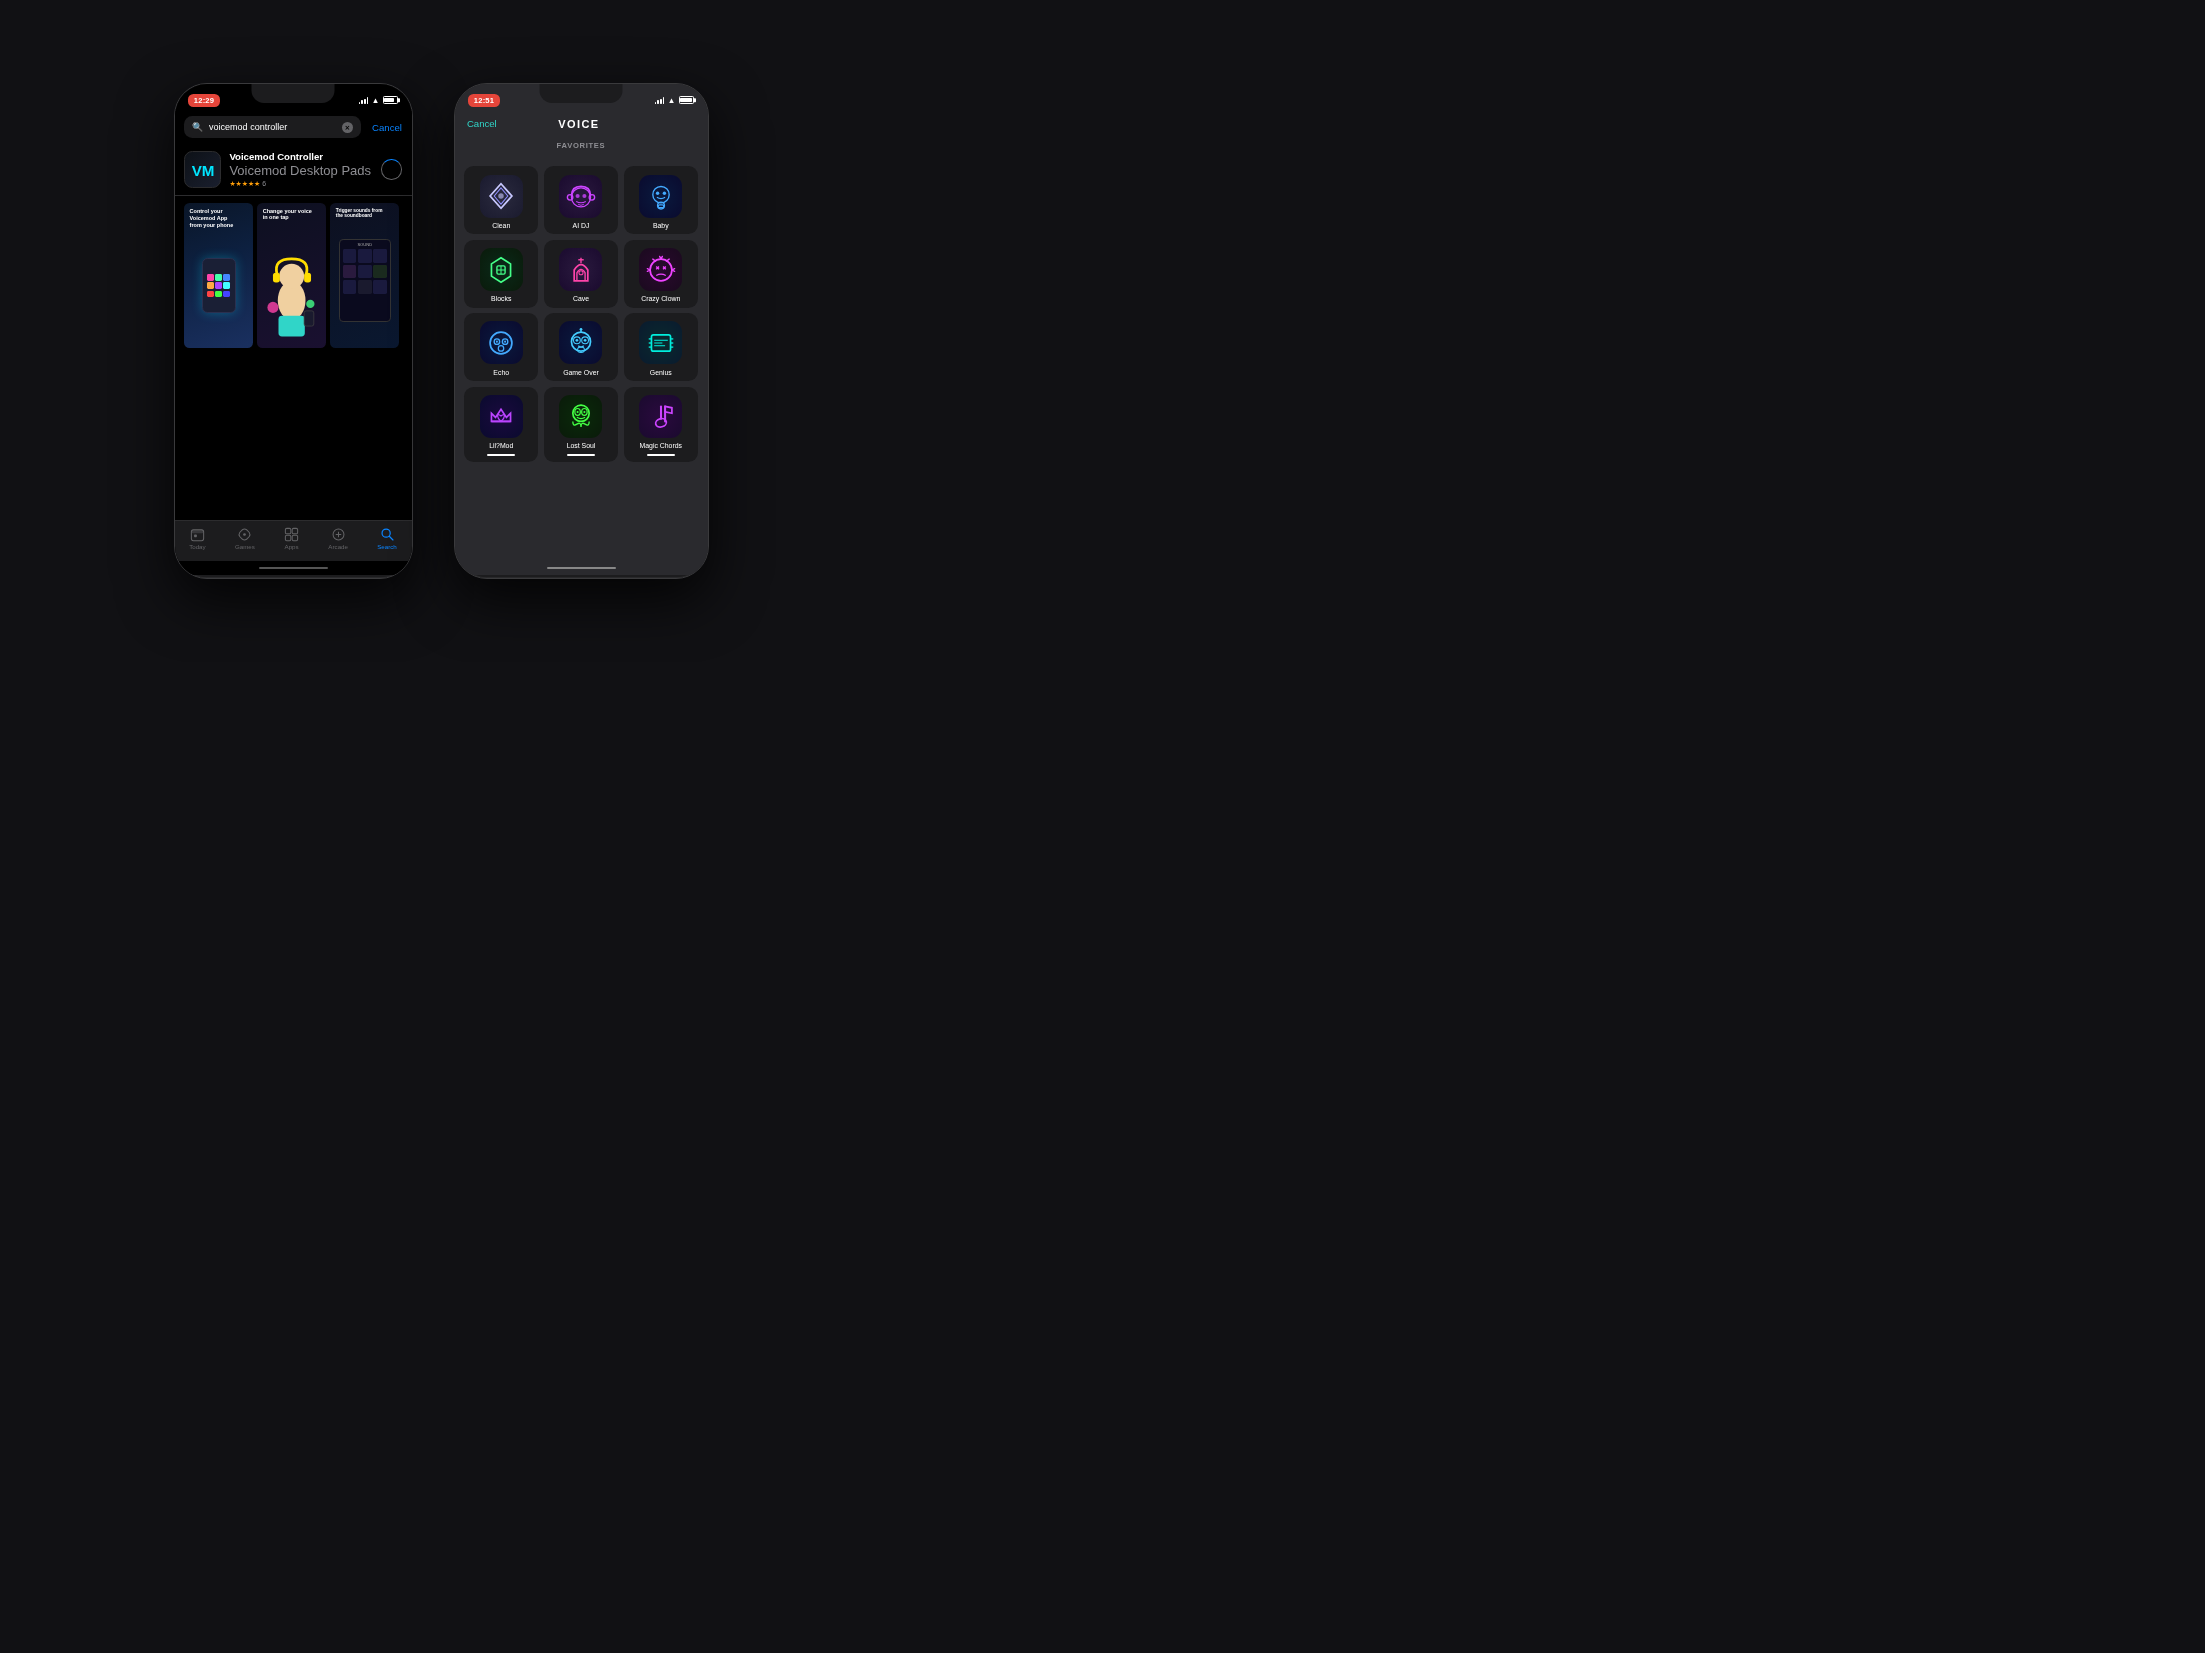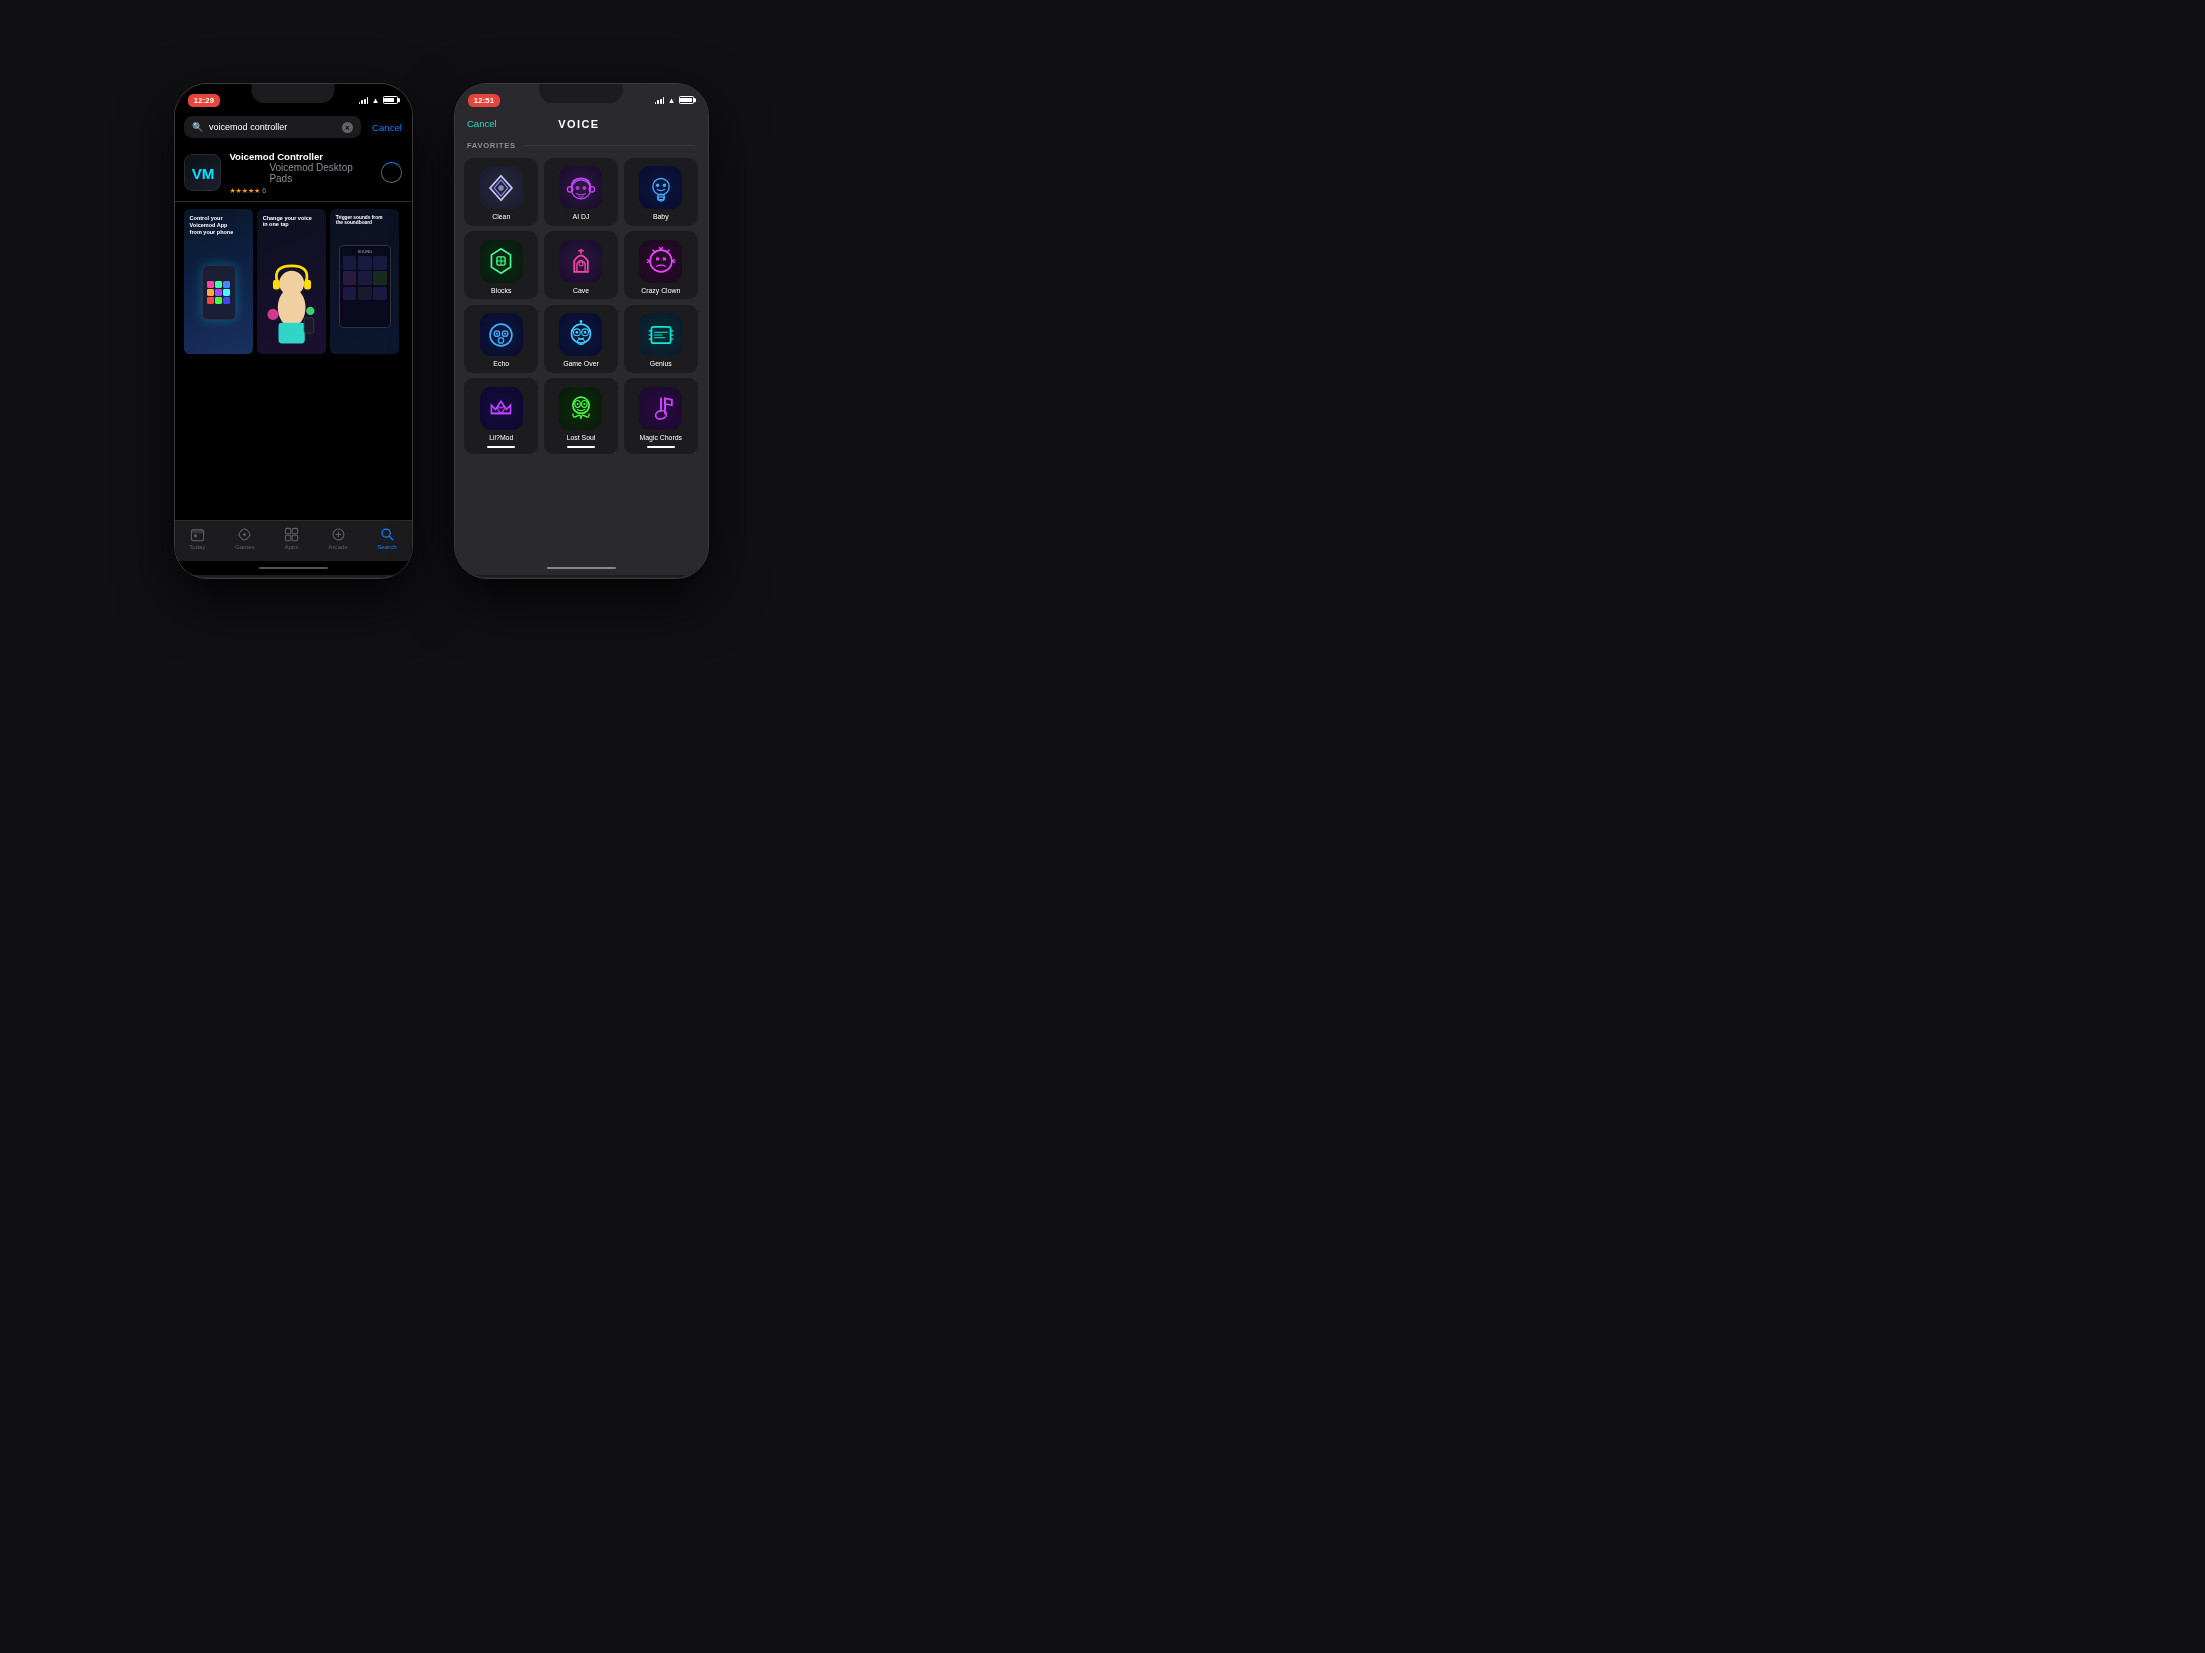--- a/index.html
+++ b/index.html
@@ -185,23 +185,22 @@
     .app-info {
       flex: 1;
     }
     .app-name {
       color: white;
       font-size: 9.6px;
       font-weight: 600;
     }
     .app-subtitle {
       color: #8e8e93;
-      font-size: 10px;
+      font-size: 13px;
       margin-top: 0.7px;
-      margin-left: 40px;
     }
     .app-stars {
       color: #ff9f0a;
       font-size: 6.9px;
       margin-top: 2.1px;
     }
     .download-circle {
       width: 20.7px;
       height: 20.7px;
       border: 1.7px solid #636366;
@@ -365,20 +364,21 @@
     }
     .header-spacer {
       width: 34px;
     }
 
     .favorites-header {
       padding: 4.1px 12.4px 5.5px;
       display: flex;
       align-items: center;
       gap: 8.3px;
+      flex-direction: column;
     }
     .favorites-label {
       color: #8e8e93;
       font-size: 7.6px;
       font-weight: 600;
       letter-spacing: 0.7px;
       white-space: nowrap;
     }
     .favorites-line {
       flex: 1;

